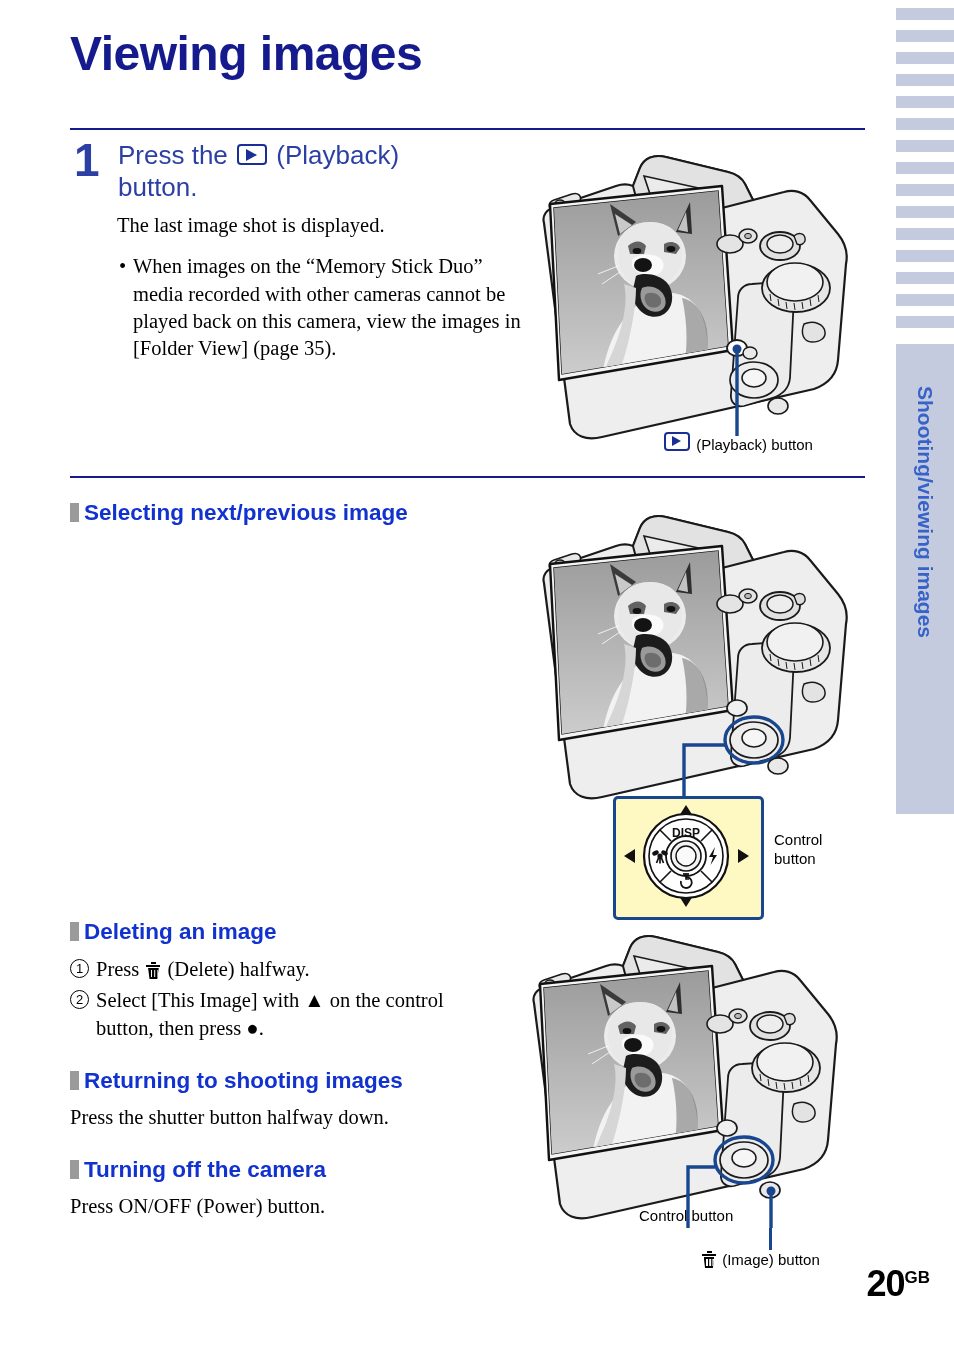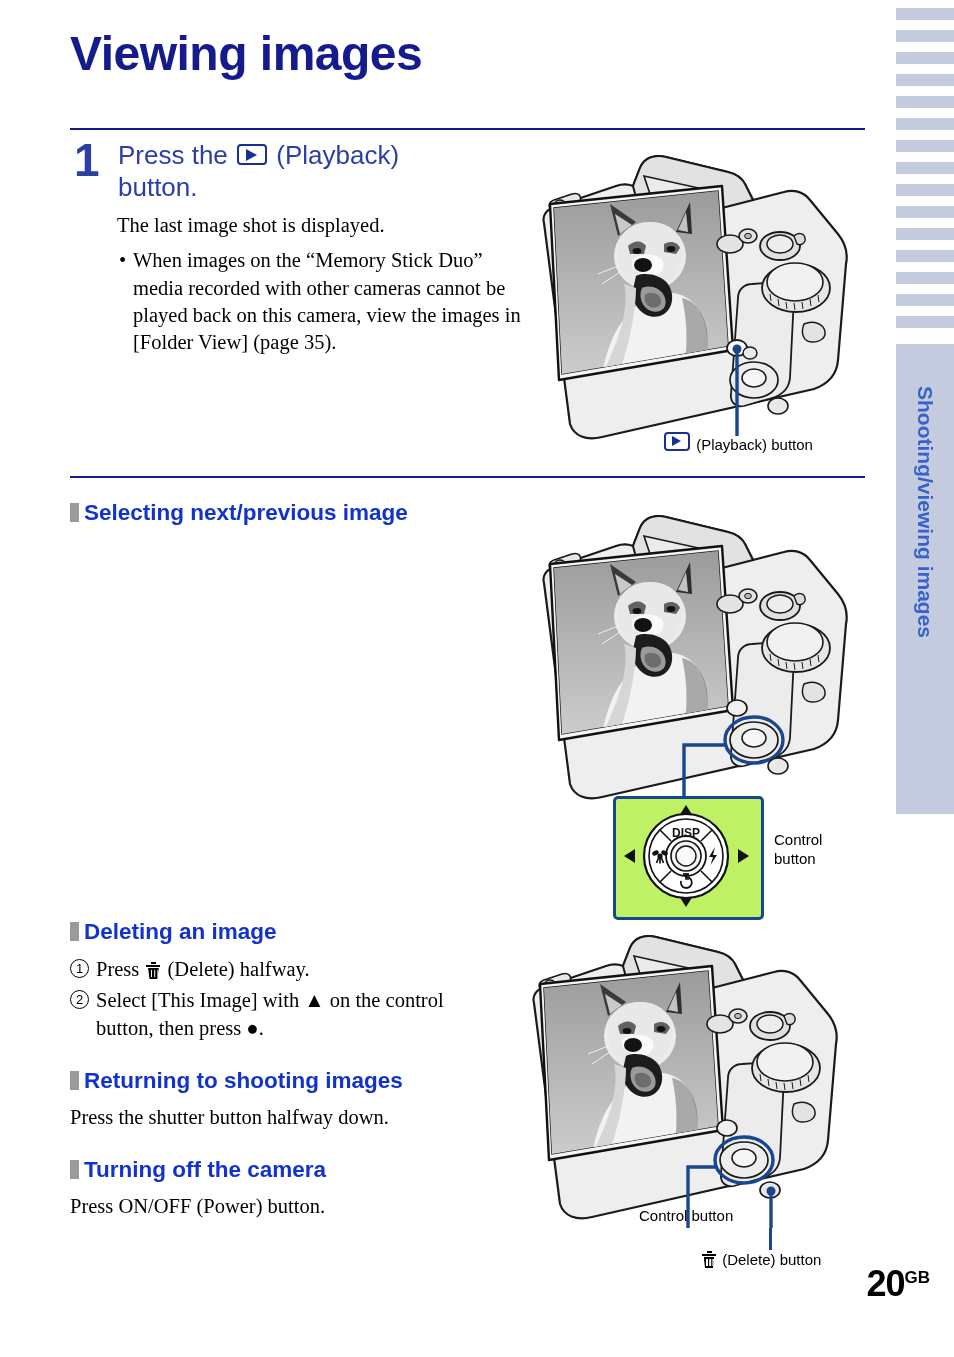--- a/index.html
+++ b/index.html
@@ -145,21 +145,21 @@
     position: absolute;
     left: 117px;
     top: 212px;
     width: 410px;
     font-size: 20.5px;
     line-height: 1.33;
   }
   .step-body .bullet-li {
     position: relative;
     padding-left: 16px;
-    margin-top: 8px;
+    margin-top: 14px;
   }
   .step-body .bullet-li::before {
     content: "\2022";
     position: absolute;
     left: 2px;
     top: 0;
   }
 
   
   .sub-head {
@@ -235,21 +235,21 @@
     position: absolute;
     font-family: "Liberation Sans", sans-serif;
     font-size: 15px;
     color: #000;
     white-space: nowrap;
   }
   .ctrl-box {
     position: absolute;
     border: 3px solid #18468f;
     border-radius: 5px;
-    background: #bef264;
+    background: #fef9c3;
   }
 
   .page-num {
     position: absolute;
     right: 24px;
     bottom: 52px;
     font-family: "Liberation Sans", sans-serif;
     font-weight: bold;
     font-size: 36px;
     color: #000;
@@ -663,20 +663,20 @@
   </svg>
 
   <div style="position:absolute; left:769px; top:1228px; width:3.4px; height:22px; background:#18468f;"></div>
 
   <div class="callout-label" style="left:639px; top:1207px;">Control button</div>
 
   <div class="callout-label" style="left:700px; top:1251px;">
     <span class="trash">
       <span class="handle"></span><span class="lid"></span><span class="can"></span>
     </span>
-    <span>(Delete) button</span>
+    <span>(Image) button</span>
   </div>
 
   <div class="page-num">
     <span>20</span><sup>GB</sup>
   </div>
 
 </div>
 
 </body></html>

